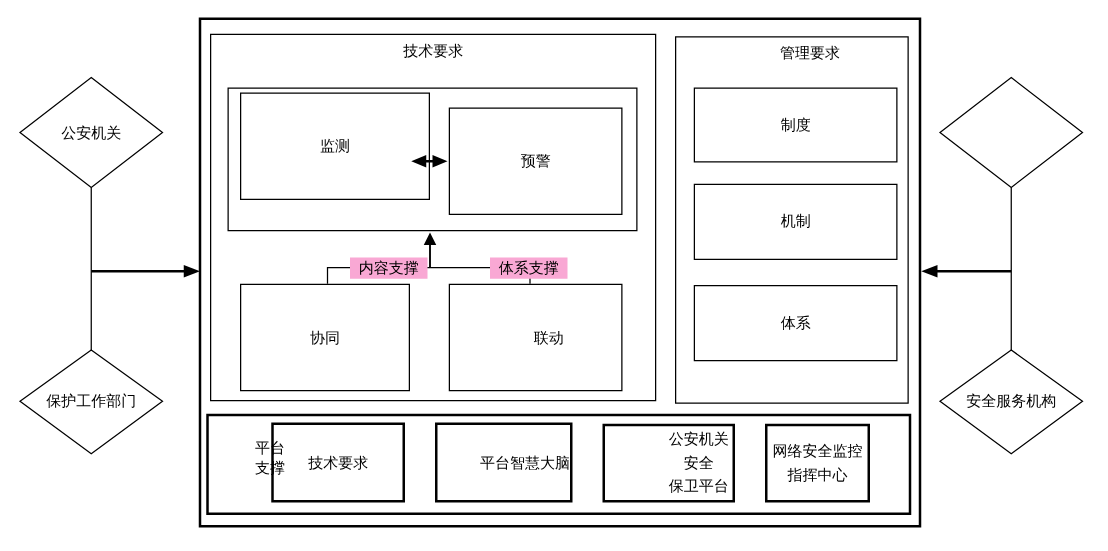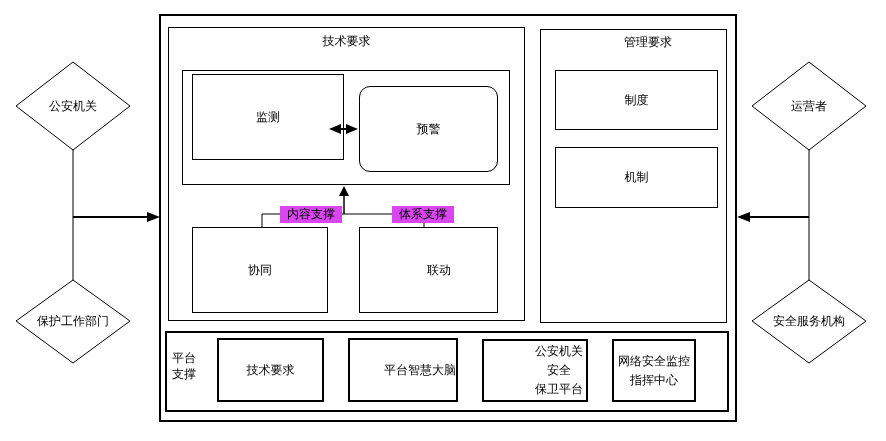--- a/index.html
+++ b/index.html
@@ -35,29 +35,30 @@
     text-align: center;
     line-height: 15px;
   }
   .diamond-label {
     position: absolute;
     text-align: center;
     line-height: 15px;
   }
   .bracket-label {
     position: absolute;
-    background: #d946ef;
+    background: #f9a8d4;
     text-align: center;
     line-height: 17px;
     height: 17px;
   }
   .platform-label {
     position: absolute;
     text-align: center;
     line-height: 16px;
+    padding-left: 32px;
   }
 </style>
 </head>
 <body>
 
 <div id="canvas">
 
   <svg id="shapes" viewBox="0 0 886 441" xmlns="http://www.w3.org/2000/svg">
 
     <g stroke="#000000" fill="none">
@@ -94,21 +95,21 @@
   <div class="box thick" style="left:159px; top:14px; width:578px; height:408px;"></div>
 
   <div class="box" style="left:168px; top:27px; width:357px; height:294px;"></div>
   <div class="title" style="left:168px; top:34px; width:357px;">技术要求</div>
 
   <div class="box" style="left:182px; top:70px; width:328px; height:115px;"></div>
 
   <div class="box" style="left:192px; top:74px; width:152px; height:86px;">
     <span>监测</span>
   </div>
-  <div class="box" style="left:359px; top:86px; width:139px; height:86px;border-radius:11px;">
+  <div class="box" style="left:359px; top:86px; width:139px; height:86px;">
     <span>预警</span>
   </div>
 
   <div class="bracket-label" style="left:280px; top:206px; width:62px;">内容支撑</div>
   <div class="bracket-label" style="left:348px; top:206px; width:62px;margin-left:44px;">体系支撑</div>
 
   <div class="box" style="left:192px; top:227px; width:136px; height:86px;">
     <span>协同</span>
   </div>
   <div class="box" style="left:359px; top:227px; width:139px; height:86px;padding-left:21px;">
@@ -116,20 +117,23 @@
   </div>
 
   <div class="box" style="left:540px; top:29px; width:187px; height:294px;"></div>
   <div class="title" style="left:540px; top:35px; width:216px;">管理要求</div>
 
   <div class="box" style="left:555px; top:70px; width:163px; height:60px;">
     <span>制度</span>
   </div>
   <div class="box" style="left:555px; top:147px; width:163px; height:61px;">
     <span>机制</span>
+  </div>
+  <div class="box" style="left:555px; top:228px; width:163px; height:61px;">
+    <span>体系</span>
   </div>
 
   <div class="box thick" style="left:165px; top:331px; width:564px; height:81px;"></div>
 
   <div class="platform-label" style="left:168px; top:350px; width:32px;">
     <div>平台</div>
     <div>支撑</div>
   </div>
 
   <div class="box thick" style="left:217px; top:338px; width:107px; height:64px;">
@@ -142,16 +146,15 @@
     <span>公安机关安全</span>
     <span>保卫平台</span>
   </div>
   <div class="box thick col" style="left:612px; top:339px; width:84px; height:63px;align-items:center;">
     <span>网络安全监控</span>
     <span>指挥中心</span>
   </div>
 
   <div class="diamond-label" style="left:16px; top:99px; width:114px;">公安机关</div>
   <div class="diamond-label" style="left:16px; top:314px; width:114px;">保护工作部门</div>
-  <div class="diamond-label" style="left:752px; top:99px; width:114px;">运营者</div>
   <div class="diamond-label" style="left:752px; top:314px; width:114px;">安全服务机构</div>
 
 </div>
 
 </body></html>

